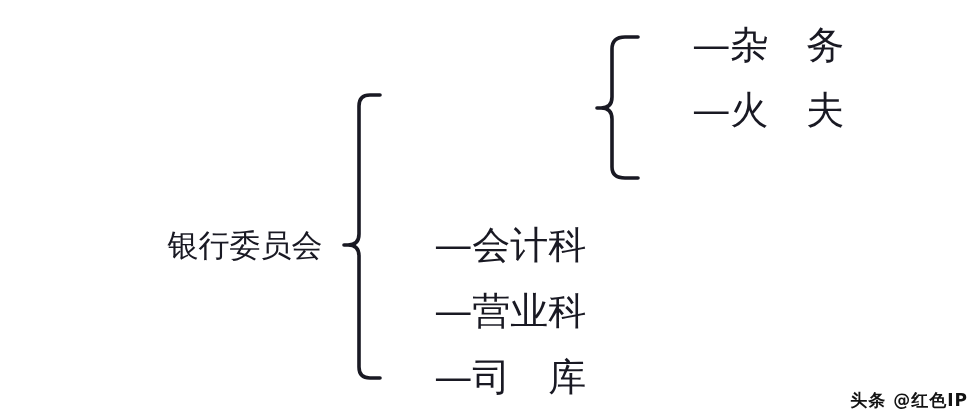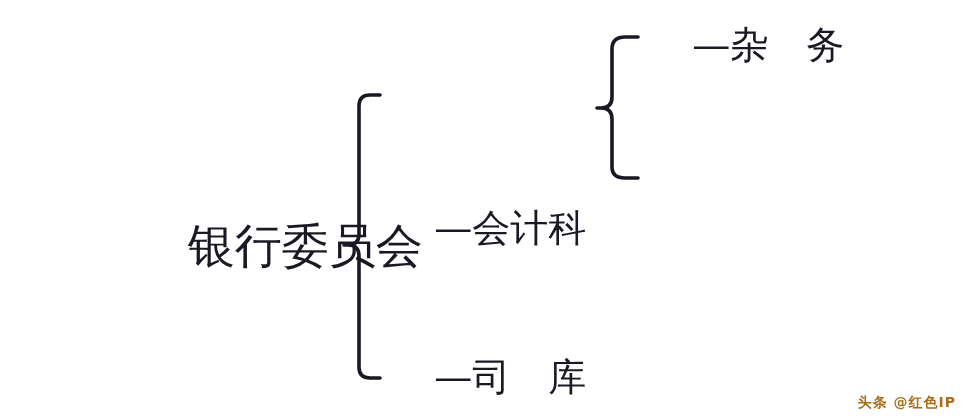--- a/index.html
+++ b/index.html
@@ -43,39 +43,39 @@
     transform: translateY(-50%);
   }
   .node .dash {
     letter-spacing: 0;
   }
   .node .label {
     letter-spacing: 0;
   }
 
   .node-root {
-    font-size: 47px;
+    font-size: 31px;
     letter-spacing: 7px;
   }
   .node-l1 {
     font-size: 38px;
   }
   .node-l2 {
     font-size: 38px;
   }
 
   
   .watermark {
     position: absolute;
-    right: 16px;
+    right: 4px;
     bottom: 6px;
-    font-size: 14px;
+    font-size: 17px;
     font-family: "DejaVu Sans", "Liberation Sans", sans-serif;
     font-weight: 700;
-    color: #a16207;
+    color: #000000;
     opacity: 0.92;
     letter-spacing: 1px;
     text-shadow:
       1px 0 0 rgba(255,255,255,0.85),
       -1px 0 0 rgba(255,255,255,0.85),
       0 1px 0 rgba(255,255,255,0.85),
       0 -1px 0 rgba(255,255,255,0.85);
     white-space: pre;
   }
 </style>
@@ -89,30 +89,36 @@
     <path d="M 380 95 L 370 95 Q 359 95 359 106 L 359 234 Q 359 245 348 245 L 344 245 L 348 245 Q 359 245 359 256 L 359 367 Q 359 378 370 378 L 380 378" fill="none" stroke="#191923" stroke-width="3.6" stroke-linecap="round" stroke-linejoin="round"></path>
 
     <path d="M 638 37 L 625 37 Q 612 37 612 49 L 612 97 Q 612 108 601 108 L 597 108 L 601 108 Q 612 108 612 119 L 612 167 Q 612 178 625 178 L 638 178" fill="none" stroke="#191923" stroke-width="3.6" stroke-linecap="round" stroke-linejoin="round"></path>
   </svg>
 
   <div class="node node-root" style="left:100px; top:245px;">
     <span class="label">银行委员会</span>
   </div>
 
 
-  <div class="node node-l1" style="left:386px; top:228px;text-align:right;">
+  <div class="node node-l1" style="left:386px; top:245px;text-align:right;">
     <span class="dash">—</span><span class="label">会计科</span>
   </div>
 
+  <div class="node node-l1" style="left:386px; top:311px;">
+    <span class="dash">—</span><span class="label">营业科</span>
+  </div>
 
   <div class="node node-l1" style="left:386px; top:377px;">
     <span class="dash">—</span><span class="label">司　库</span>
   </div>
 
   <div class="node node-l2" style="left:644px; top:45px;">
     <span class="dash">—</span><span class="label">杂　务</span>
   </div>
 
+  <div class="node node-l2" style="left:644px; top:110px;">
+    <span class="dash">—</span><span class="label">火　夫</span>
+  </div>
 
 
   <div class="watermark">头条 @红色IP</div>
 
 </div>
 
 </body></html>

